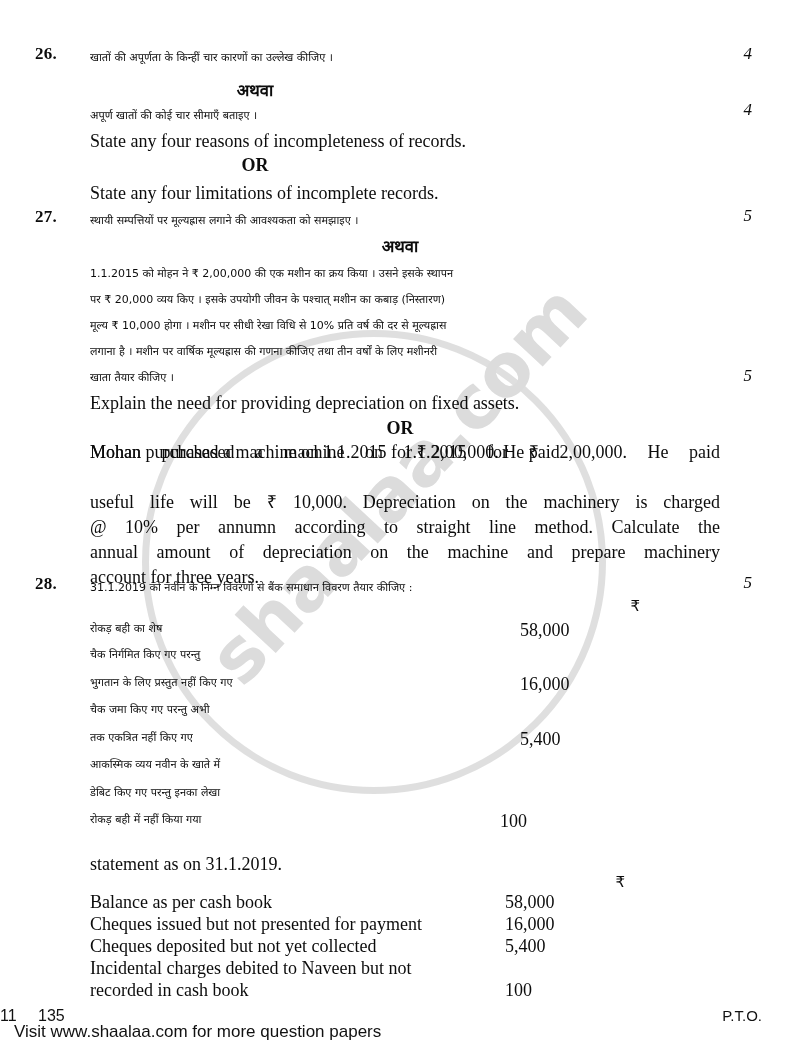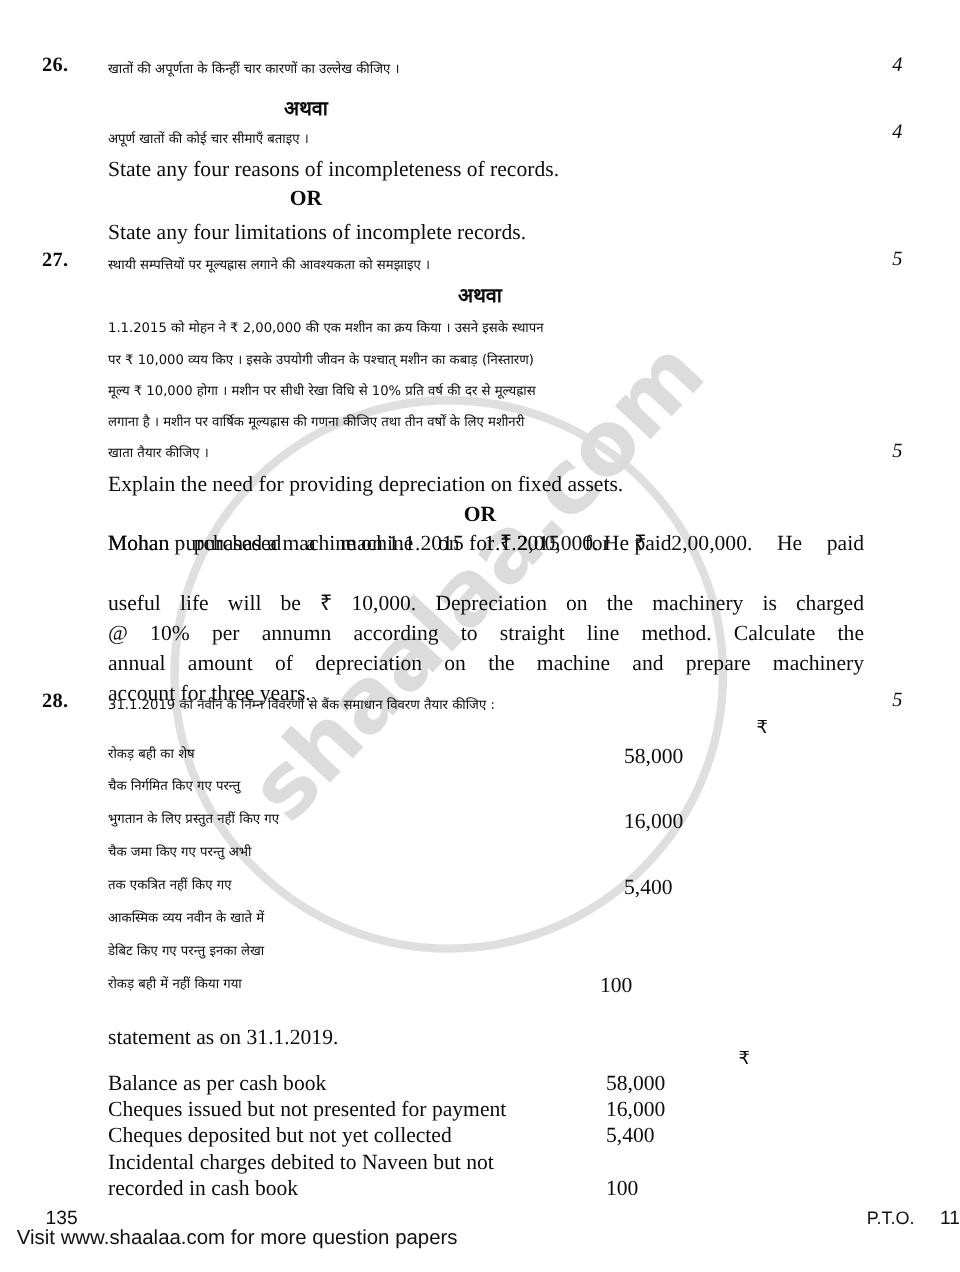--- a/index.html
+++ b/index.html
@@ -135,21 +135,21 @@
   }
 
   
   .foot {
     position: absolute;
     font-family: "Liberation Sans", sans-serif;
     font-size: 16px;
     color: #111;
   }
   #foot-page-left  { left: 38px;  top: 1007px; }
-  #foot-page-mid   { left: 0; top: 1007px; width: 800px; text-align: right; }
+  #foot-page-mid   { left: 0; top: 1007px; width: 800px; text-align: left; }
   #foot-pto        { right: 38px; top: 1007px; font-size: 15px; }
   #foot-visit {
     position: absolute;
     left: 14px;
     top: 1022px;
     font-family: "Liberation Sans", sans-serif;
     font-size: 17px;
     color: #111;
     white-space: nowrap;
   }
@@ -179,21 +179,21 @@
 
   <div class="line en" style="top:181px;">State any four limitations of incomplete records.</div>
 
   <div class="qnum" style="left:35px; top:207px;">27.</div>
   <div class="line hi" style="top:208px;">स्थायी सम्पत्तियों पर मूल्यह्रास लगाने की आवश्यकता को समझाइए ।</div>
   <div class="marks" style="top:206px;">5</div>
 
   <div class="ctr hi" style="left:340px; top:234px; width:120px;">अथवा</div>
 
   <div class="line hi" style="top:261px;">1.1.2015 को मोहन ने ₹ 2,00,000 की एक मशीन का क्रय किया । उसने इसके स्थापन</div>
-  <div class="line hi" style="top:287px;">पर ₹ 10,000 व्यय किए । इसके उपयोगी जीवन के पश्चात् मशीन का कबाड़ (निस्तारण)</div>
+  <div class="line hi" style="top:287px;">पर ₹ 20,000 व्यय किए । इसके उपयोगी जीवन के पश्चात् मशीन का कबाड़ (निस्तारण)</div>
   <div class="line hi" style="top:313px;">मूल्य ₹ 10,000 होगा । मशीन पर सीधी रेखा विधि से 10% प्रति वर्ष की दर से मूल्यह्रास</div>
   <div class="line hi" style="top:339px;">लगाना है । मशीन पर वार्षिक मूल्यह्रास की गणना कीजिए तथा तीन वर्षों के लिए मशीनरी</div>
   <div class="line hi" style="top:365px;">खाता तैयार कीजिए ।</div>
   <div class="marks" style="top:366px;">5</div>
 
   <div class="line en" style="top:391px;">Explain the need for providing depreciation on fixed assets.</div>
 
   <div class="ctr en" style="left:340px; top:418px; width:120px;">OR</div>
 
   <div class="para" style="top:440px; width:630px;">

